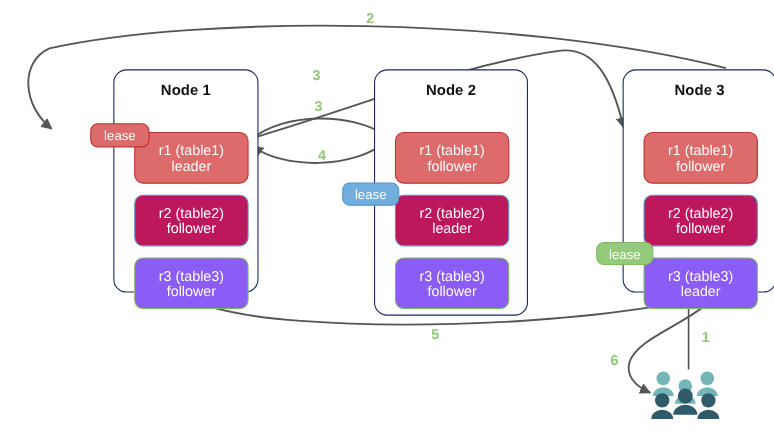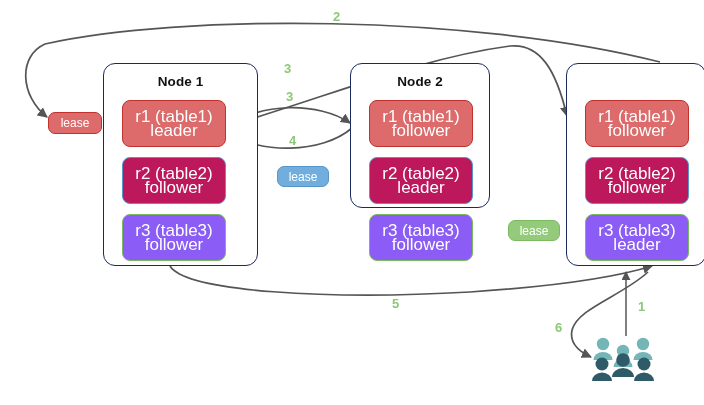--- a/index.html
+++ b/index.html
@@ -45,28 +45,29 @@
     letter-spacing: 0.1px;
   }
   .replica {
     position: absolute;
     box-sizing: border-box;
     width: 104px;
     height: 47px;
     left: 18px;
     border-radius: 8px;
     color: #ffffff;
-    font-size: 17px;
+    font-size: 13px;
     line-height: 14px;
     display: flex;
     flex-direction: column;
     align-items: center;
     justify-content: center;
     text-align: center;
     text-shadow: 0 0 1px rgba(0,0,0,0.08);
+    margin-top: 20px;
   }
   .rep-red {
     background: #dd6b6b;
     border: 1.8px solid #c0322e;
   }
   .rep-blue {
     background: #be185d;
     border: 1.8px solid #5896c9;
   }
   .rep-green {
@@ -77,20 +78,21 @@
     position: absolute;
     box-sizing: border-box;
     border-radius: 7px;
     color: #ffffff;
     font-size: 12px;
     display: flex;
     align-items: center;
     justify-content: center;
     z-index: 4;
     padding: 0 2px;
+    margin-left: 34px;
   }
   .lease-red {
     background: #dd6b6b;
     border: 1.8px solid #c0322e;
   }
   .lease-blue {
     background: #72aedd;
     border: 1.8px solid #5896c9;
   }
   .lease-green {
@@ -134,53 +136,54 @@
 
     <path d="M 352 128 C 322 154, 258 154, 230 133" fill="none" stroke="#555555" stroke-width="1.7" marker-end="url(#arrowhead)"></path>
 
     <path d="M 170 266 C 186 292, 330 300, 470 292 C 560 286, 620 276, 652 266" fill="none" stroke="#555555" stroke-width="1.7" marker-end="url(#arrowhead)"></path>
 
     <path d="M 626 336 L 626 272" fill="none" stroke="#555555" stroke-width="1.5" marker-end="url(#arrowhead)"></path>
 
     <path d="M 648 272 C 622 296, 578 308, 572 330 C 569 344, 580 352, 591 357" fill="none" stroke="#555555" stroke-width="1.7" marker-end="url(#arrowhead)"></path>
   </svg>
 
-  <div class="node-box" style="left:103px; top:63px; width:155px; height:203px;">
+  <div class="node-box" style="left:103px; top:63px; width:132px; height:203px;">
     <div class="node-title">Node 1</div>
     <div class="replica rep-red" style="top:36px;">
       <span>r1 (table1)</span>
       <span>leader</span>
     </div>
     <div class="replica rep-blue" style="top:93px;">
       <span>r2 (table2)</span>
       <span>follower</span>
     </div>
     <div class="replica rep-green" style="top:150px;">
       <span>r3 (table3)</span>
       <span>follower</span>
     </div>
   </div>
 
-  <div class="node-box" style="left:350px; top:63px; width:140px; height:145px;">
+  <div class="node-box" style="left:340px; top:63px; width:140px; height:224px;">
     <div class="node-title">Node 2</div>
     <div class="replica rep-red" style="top:36px;">
       <span>r1 (table1)</span>
       <span>follower</span>
     </div>
     <div class="replica rep-blue" style="top:93px;">
       <span>r2 (table2)</span>
       <span>leader</span>
     </div>
     <div class="replica rep-green" style="top:150px;">
       <span>r3 (table3)</span>
       <span>follower</span>
     </div>
   </div>
 
   <div class="node-box" style="left:566px; top:63px; width:140px; height:203px;">
+    <div class="node-title">Node 3</div>
     <div class="replica rep-red" style="top:36px;">
       <span>r1 (table1)</span>
       <span>follower</span>
     </div>
     <div class="replica rep-blue" style="top:93px;">
       <span>r2 (table2)</span>
       <span>follower</span>
     </div>
     <div class="replica rep-green" style="top:150px;">
       <span>r3 (table3)</span>

